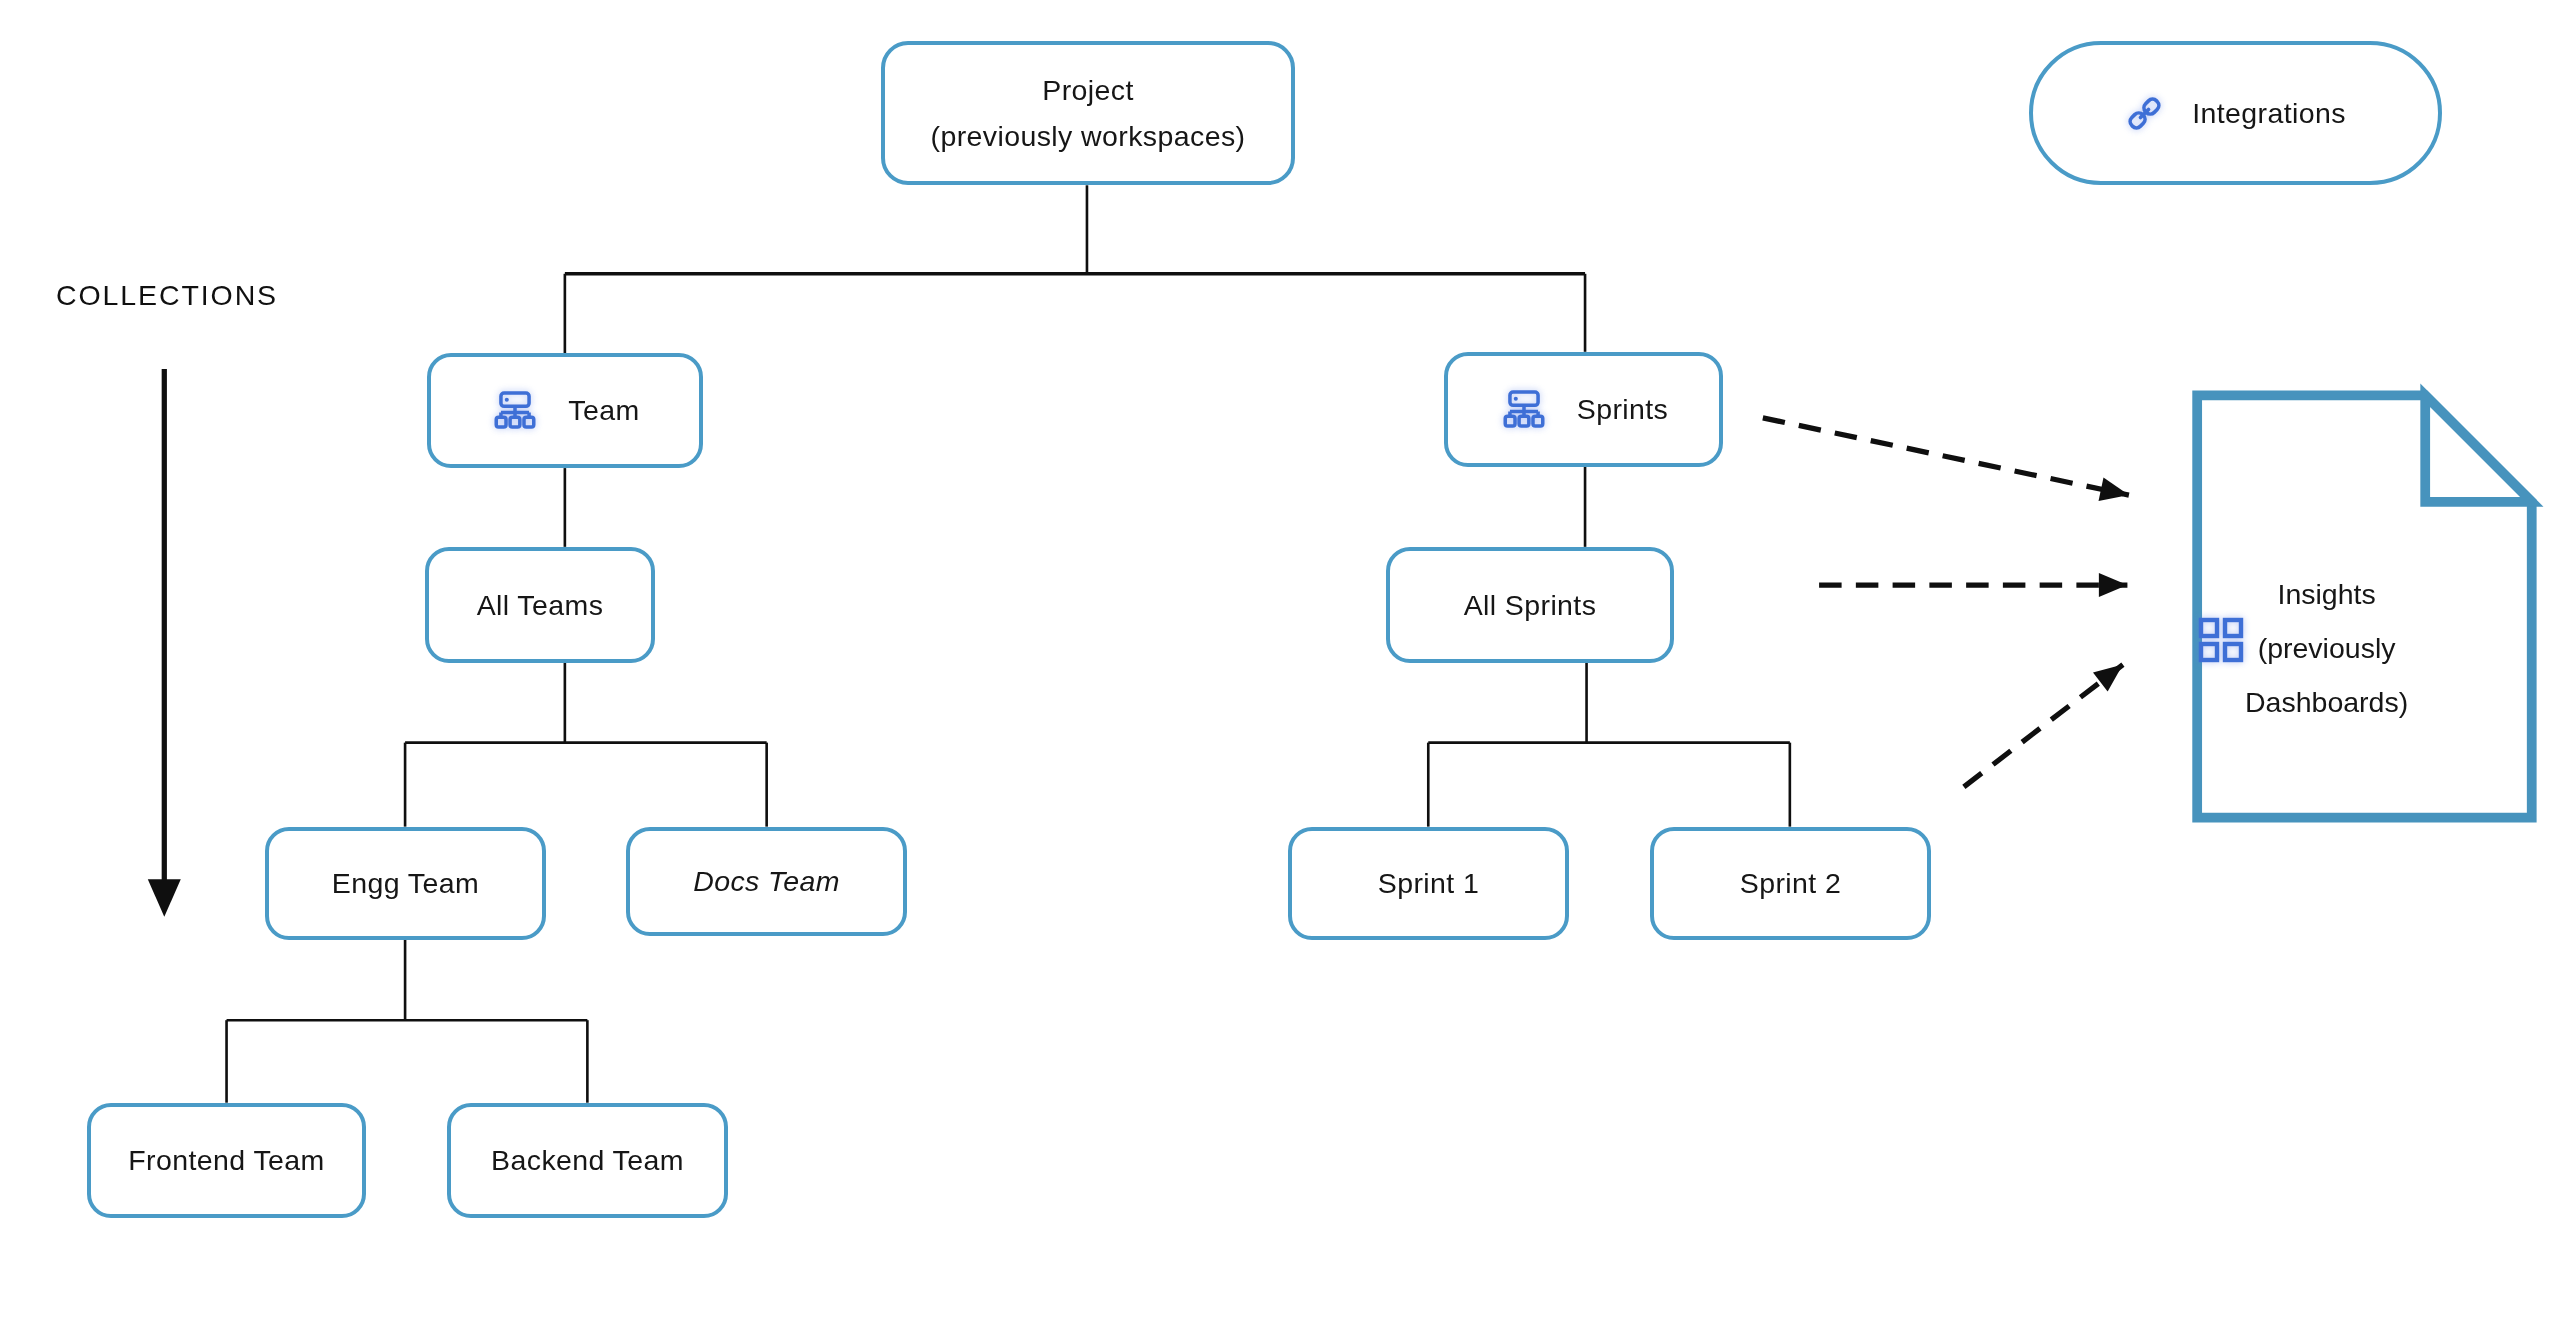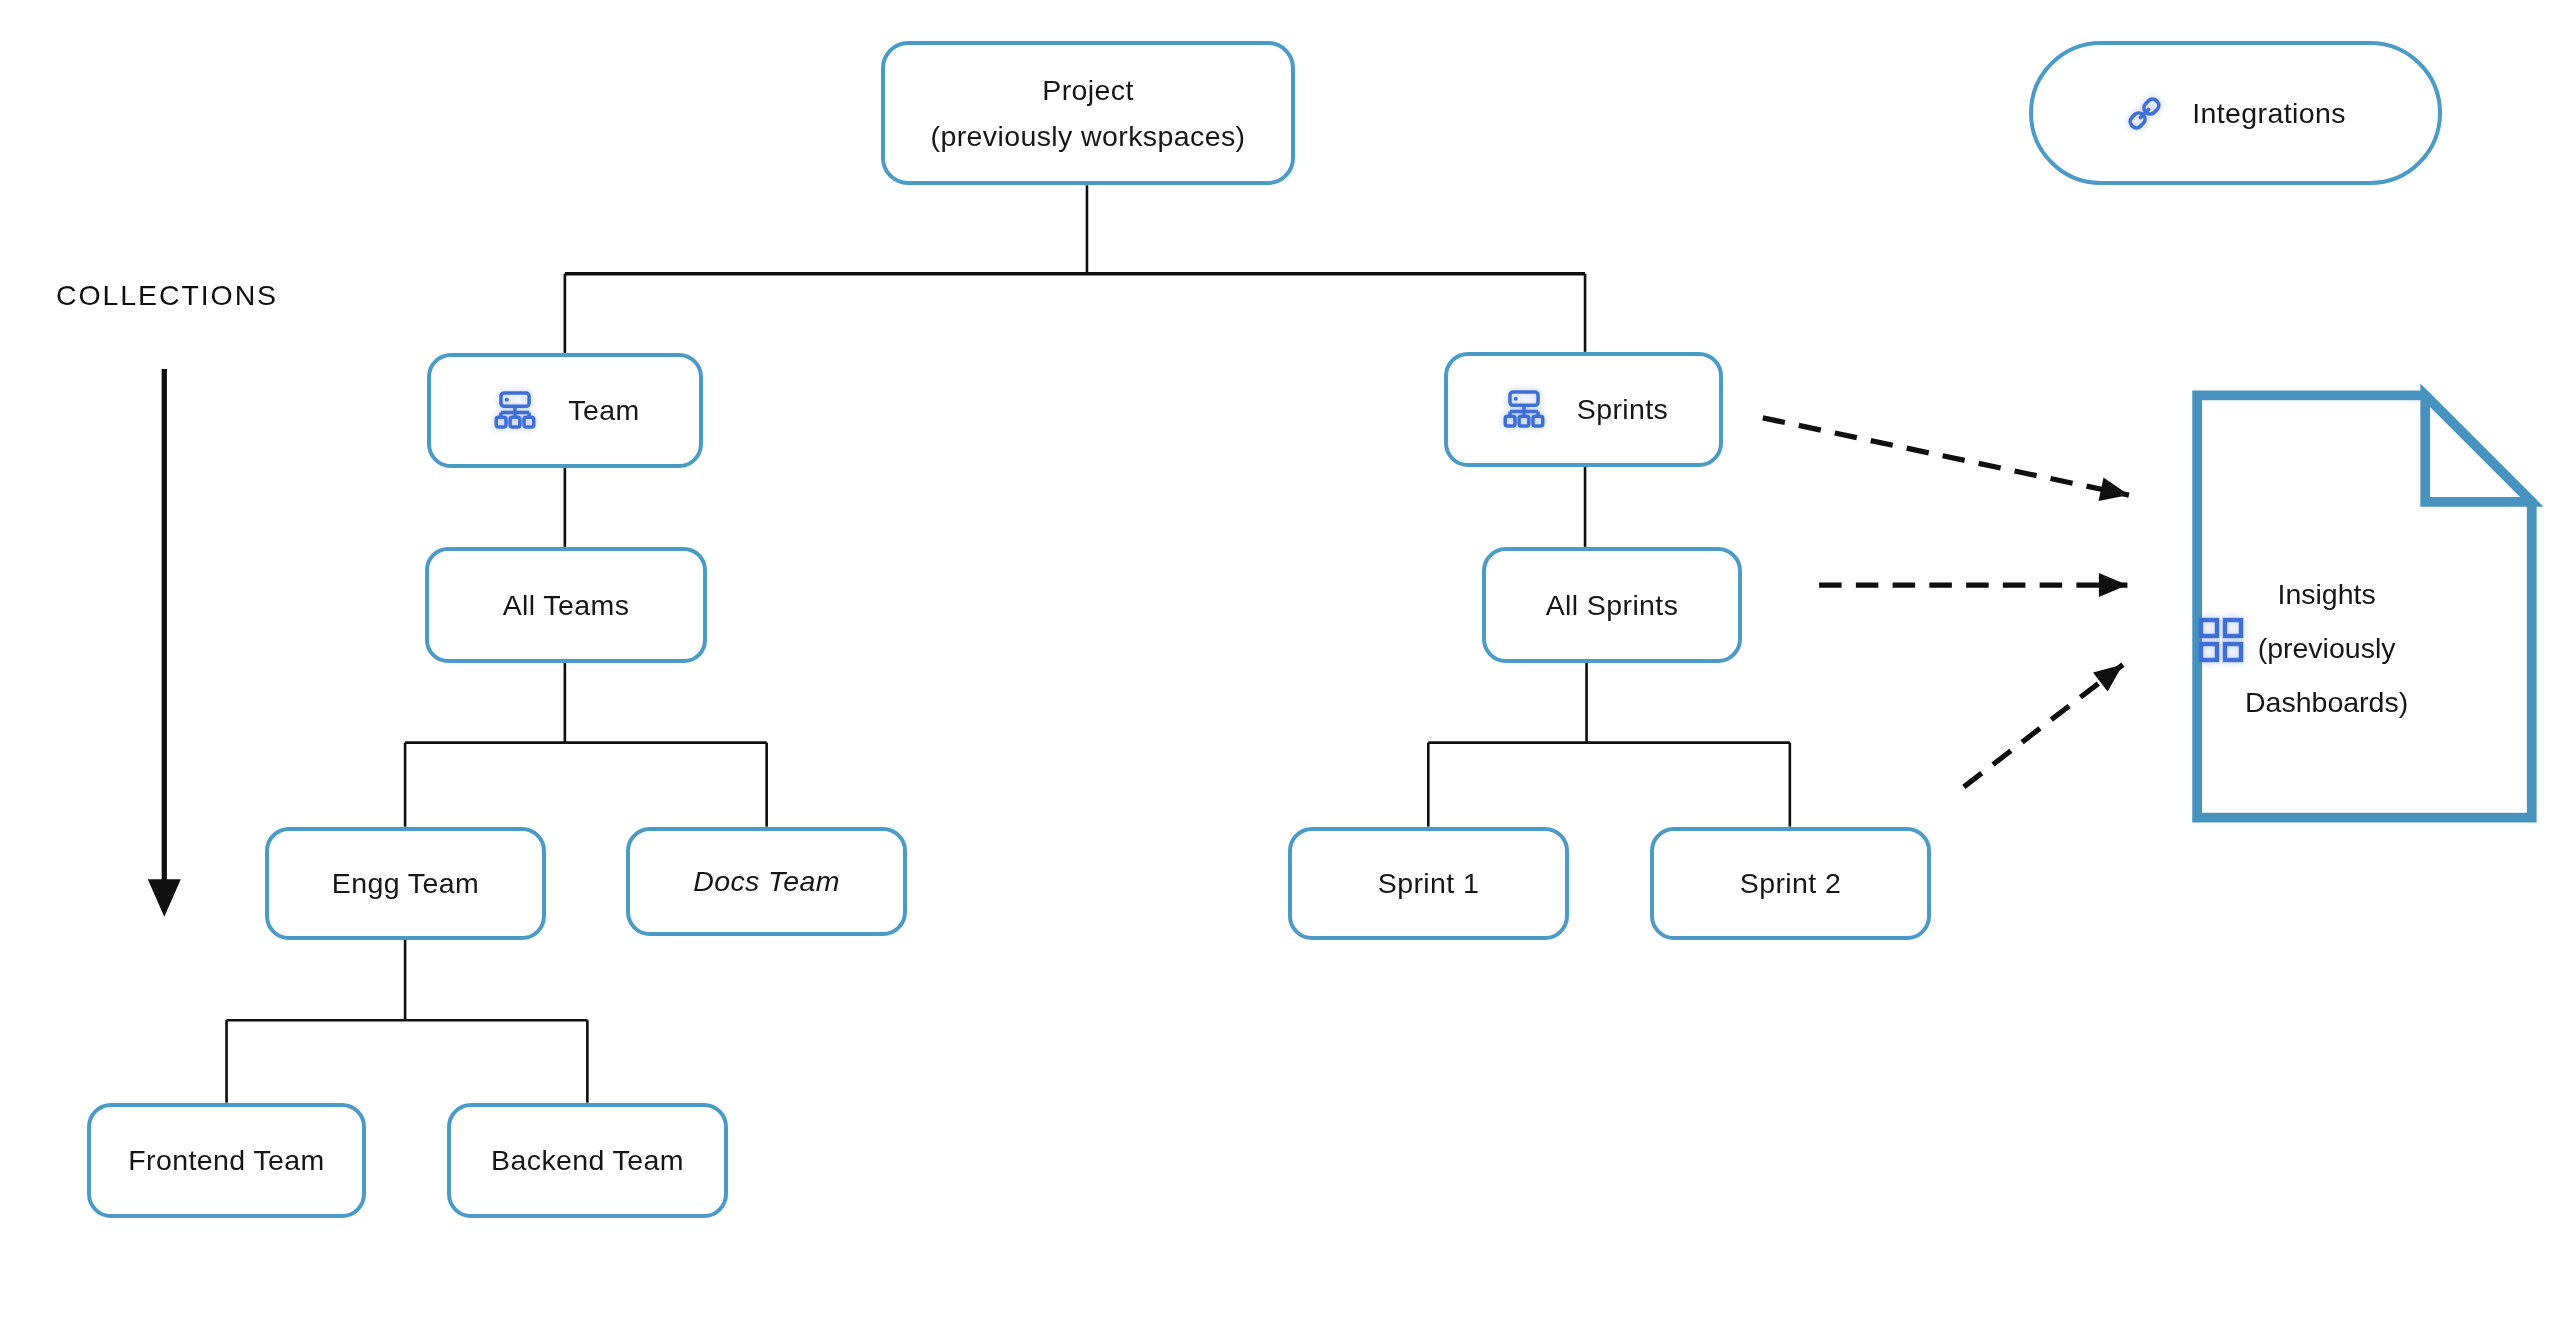--- a/index.html
+++ b/index.html
@@ -18,22 +18,22 @@
   .node .label{white-space:nowrap;}
   .node.two-line{flex-direction:column;gap:0;line-height:1.62;border-radius:27px;}
   .pill{border-radius:83px;}
   .icon{display:flex;align-items:center;justify-content:center;
         filter:drop-shadow(0 0 3.8px rgba(84,122,230,0.45));}
   
   #n-project      {left:881px;top:41px;  width:414px;height:144px;}
   #n-integrations {left:2029px;top:41px;  width:413px;height:144px;}
   #n-teams        {left:427px; top:353px; width:276px;height:115px;}
   #n-sprints      {left:1444px;top:352px; width:279px;height:115px;}
-  #n-all-teams    {left:425px; top:547px; width:282px;height:116px;border-radius:23px;}
-  #n-all-sprints  {left:1482px;top:547px; width:260px;height:116px;}
+  #n-all-teams    {left:425px; top:547px; width:230px;height:116px;}
+  #n-all-sprints  {left:1386px;top:547px; width:288px;height:116px;}
   #n-engg         {left:265px; top:827px;width:281px;height:113px;}
   #n-docs         {left:626px; top:827px;width:281px;height:109px;font-style:italic;}
   #n-sprint1      {left:1288px;top:827px;width:281px;height:113px;}
   #n-sprint2      {left:1650px;top:827px;width:281px;height:113px;}
   #n-frontend     {left:87px; top:1103px;width:279px;height:115px;}
   #n-backend      {left:447px; top:1103px;width:281px;height:115px;}
 
   #collections-label{
     position:absolute;z-index:2;left:56px;top:279px;
     font-size:28.5px;letter-spacing:1.9px;color:#101010;

